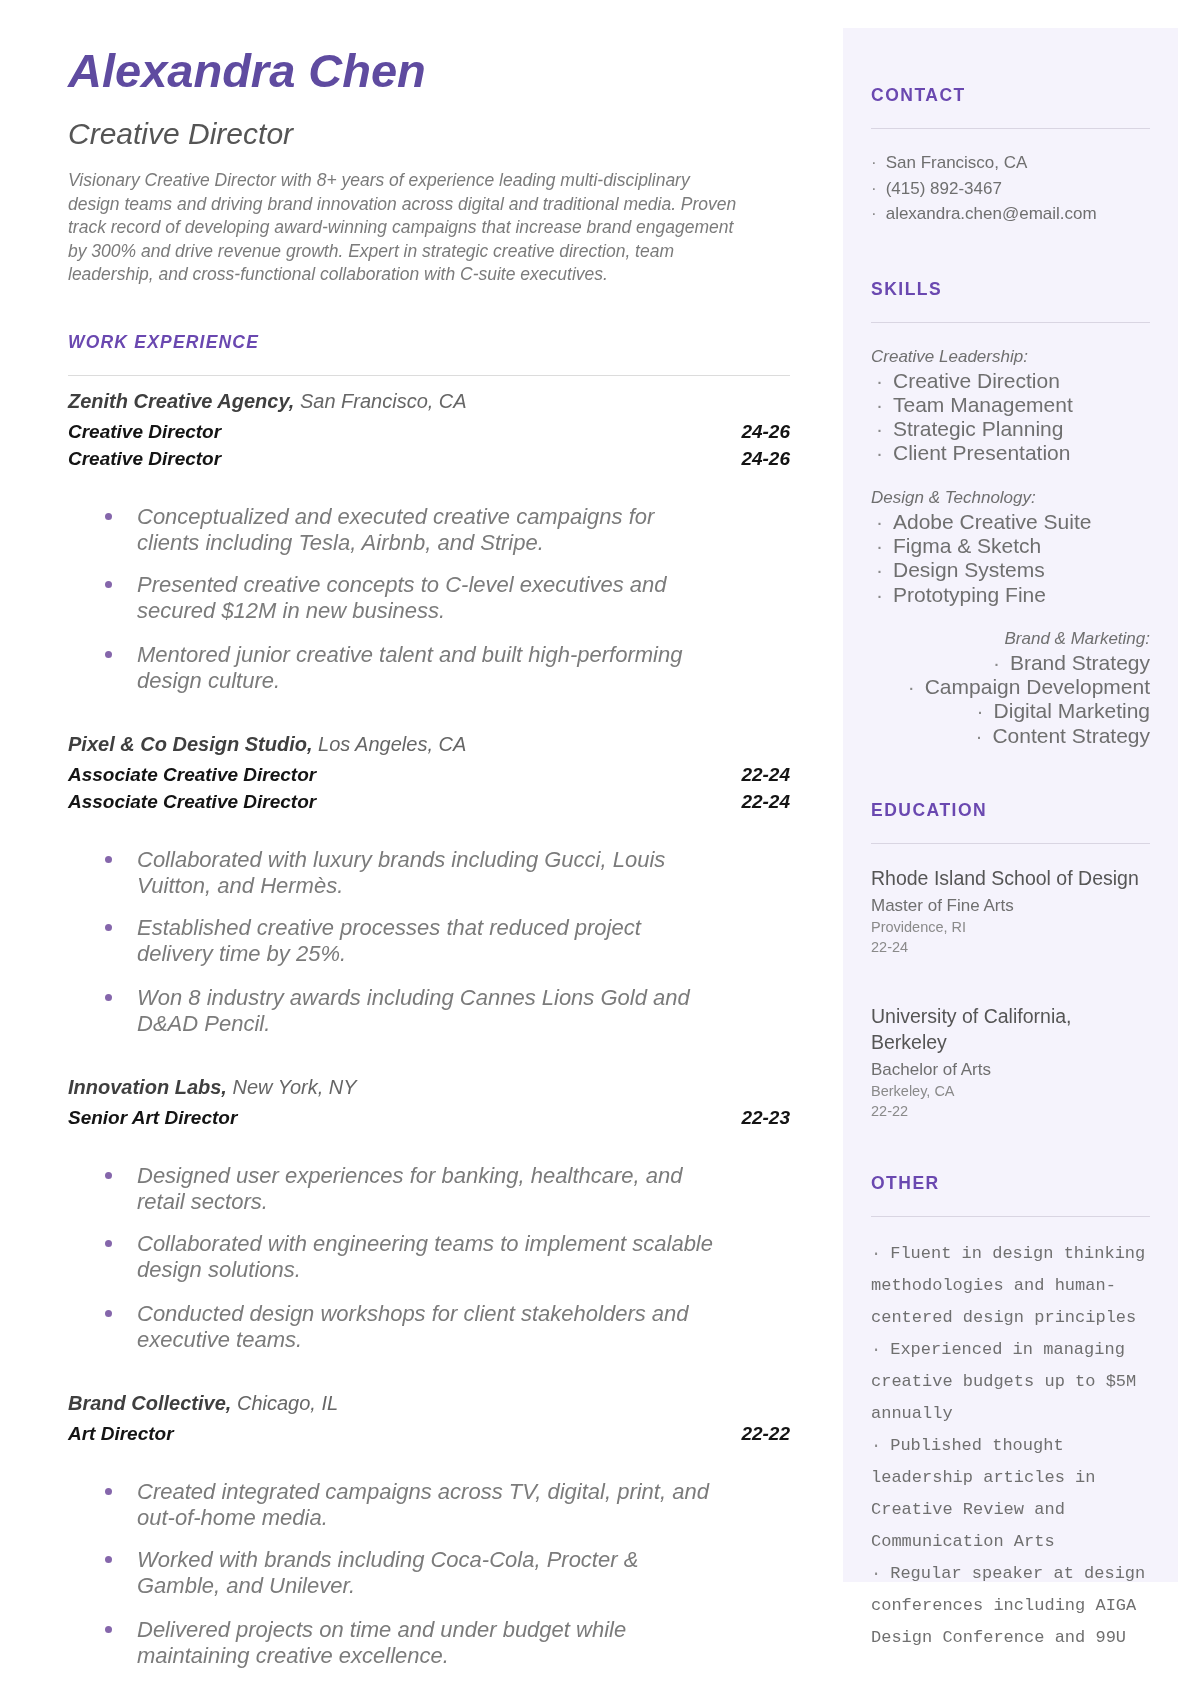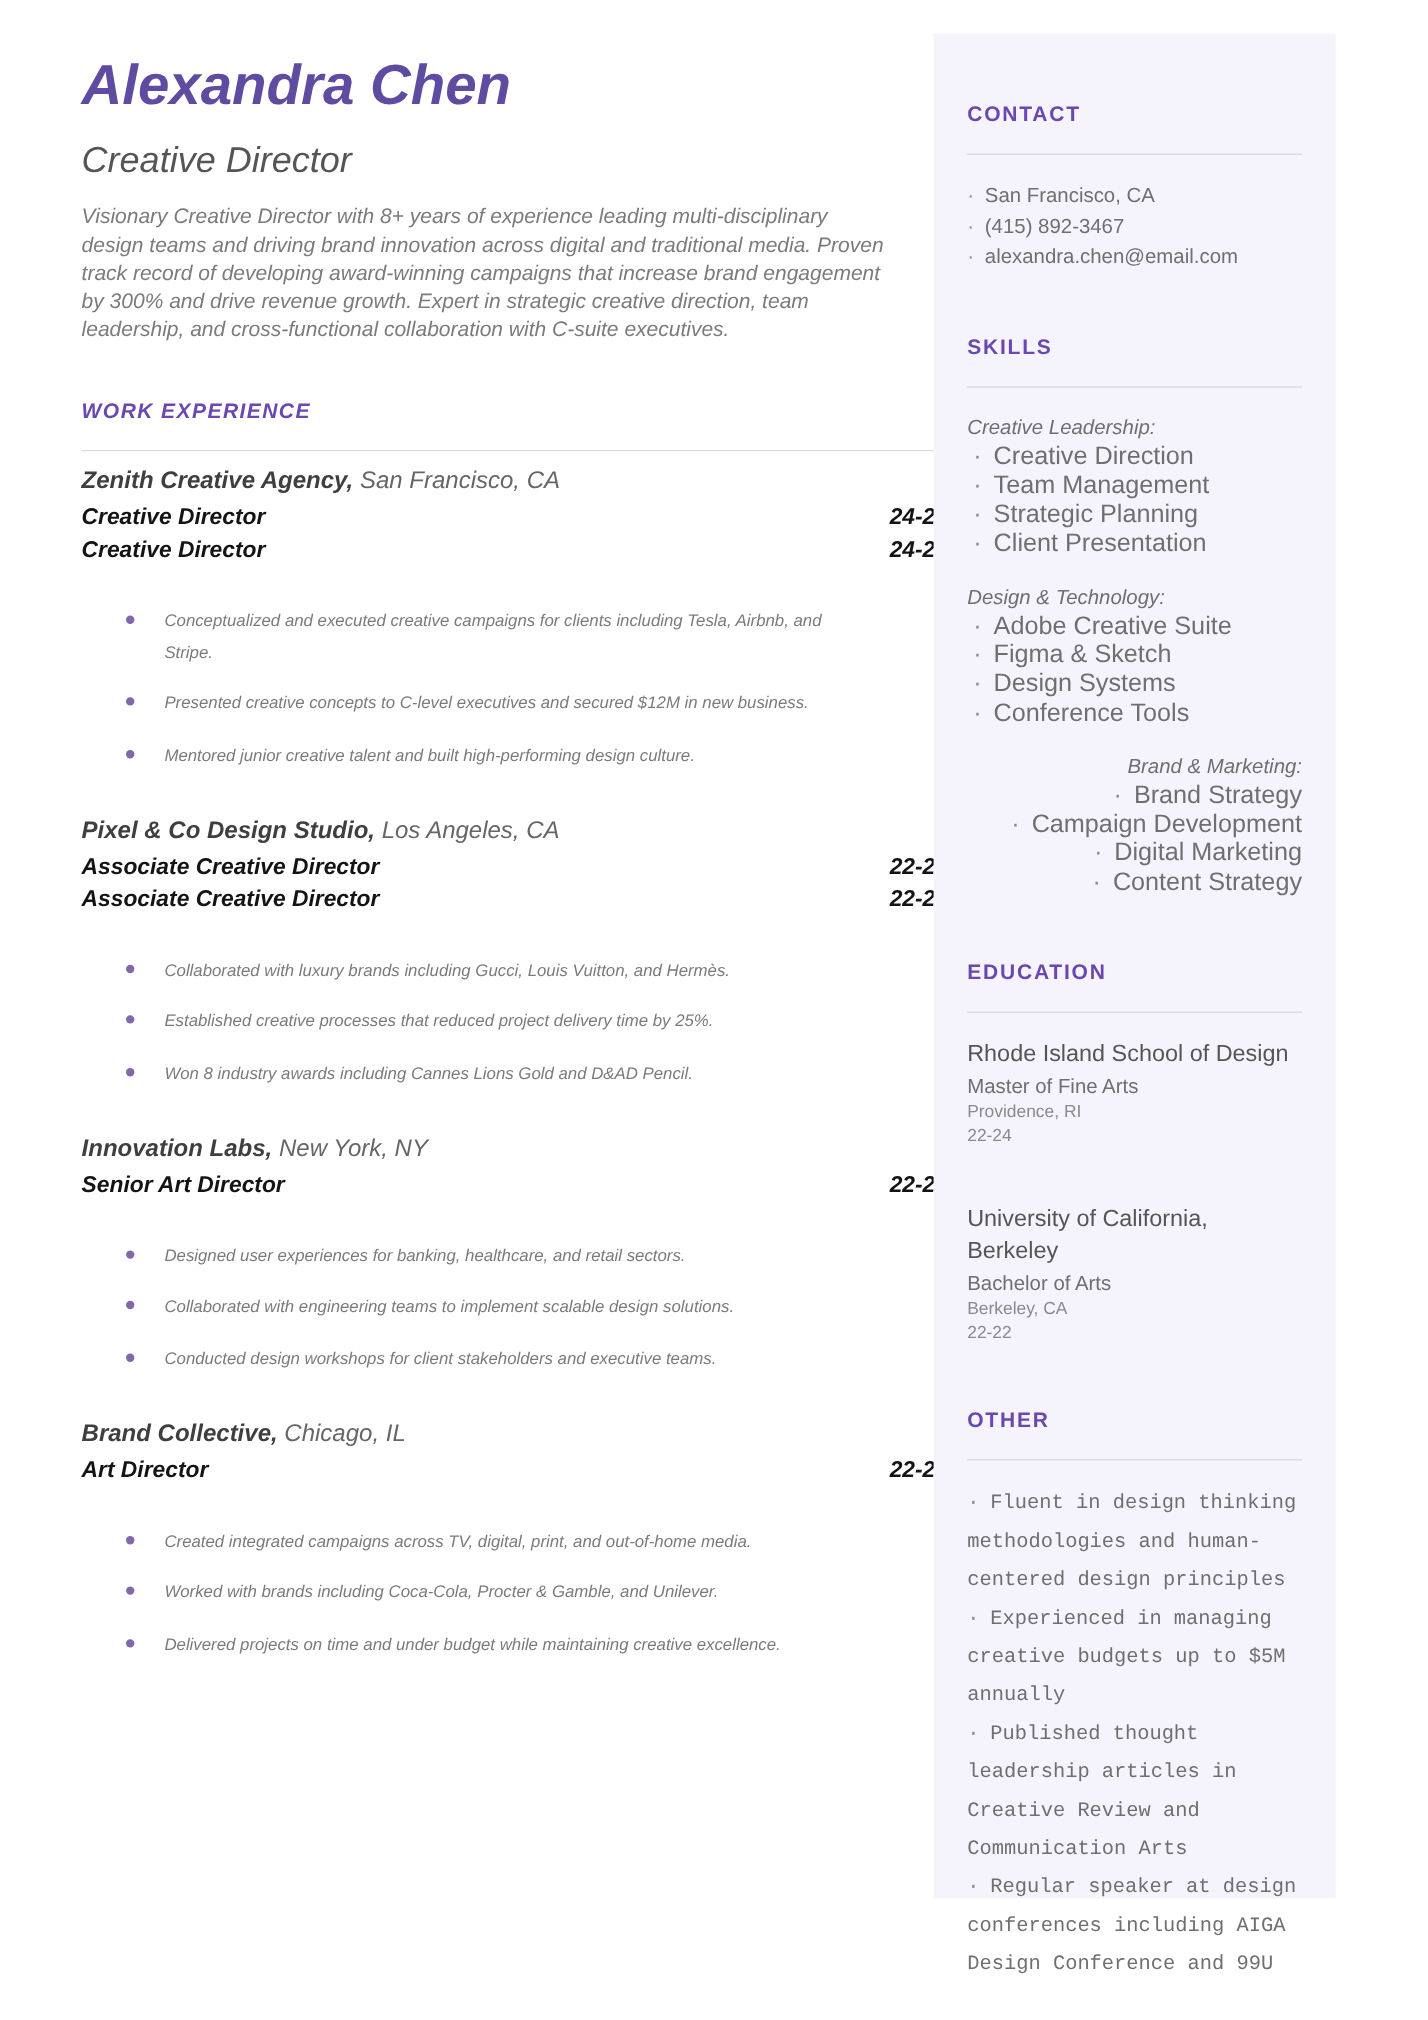--- a/index.html
+++ b/index.html
@@ -36,25 +36,25 @@
     display: flex; justify-content: space-between; align-items: baseline;
     font-size: 19px; font-weight: 700; color: #141414; line-height: 27px;
   }
   .bullets { list-style: none; margin-top: 32px; }
   .bullet-item { display: flex; align-items: flex-start; margin-bottom: 16px; }
   .bullet-item:last-child { margin-bottom: 0; margin-top: 18px; }
   .dot {
     flex: none; width: 7px; height: 7px; border-radius: 50%;
     background: #8566ab; margin: 9px 25px 0 37px;
   }
-  .btext { max-width: 582px; font-size: 14px; line-height: 26px; color: #7b7b7b; }
+  .btext { max-width: 582px; font-size: 22px; line-height: 26px; color: #7b7b7b; }
 
   
   .sidebar {
-    position: absolute; left: 778px; top: 28px; width: 335px; height: 1554px;
+    position: absolute; left: 843px; top: 28px; width: 335px; height: 1554px;
     background: #f5f3fc; padding: 57px 28px 40px 28px;
   }
   .side-sec { margin-bottom: 52px; }
   .side-sec .sec-heading { letter-spacing: 1.5px; }
   .srule { border: 0; border-top: 1px solid #d9d5e2; margin-top: 22px; margin-bottom: 21px; }
   .contact-item { font-size: 17px; line-height: 25.5px; color: #6f6f6f; }
   .sdot { color: #8a8a8a; margin-right: 9px; }
   .skill-group { margin-bottom: 19px; }
   .skill-group:last-child { margin-bottom: 0; text-align: right; }
   .skill-label { font-style: italic; font-size: 17px; line-height: 25px; color: #6f6f6f; }
@@ -213,21 +213,21 @@
         <div class="skill-item"><span class="sdot">·</span><span>Team Management</span></div>
         <div class="skill-item"><span class="sdot">·</span><span>Strategic Planning</span></div>
         <div class="skill-item"><span class="sdot">·</span><span>Client Presentation</span></div>
       </div>
 
       <div class="skill-group">
         <div class="skill-label">Design &amp; Technology:</div>
         <div class="skill-item"><span class="sdot">·</span><span>Adobe Creative Suite</span></div>
         <div class="skill-item"><span class="sdot">·</span><span>Figma &amp; Sketch</span></div>
         <div class="skill-item"><span class="sdot">·</span><span>Design Systems</span></div>
-        <div class="skill-item"><span class="sdot">·</span><span>Conference Tools</span></div>
+        <div class="skill-item"><span class="sdot">·</span><span>Prototyping Fine</span></div>
       </div>
 
       <div class="skill-group">
         <div class="skill-label">Brand &amp; Marketing:</div>
         <div class="skill-item"><span class="sdot">·</span><span>Brand Strategy</span></div>
         <div class="skill-item"><span class="sdot">·</span><span>Campaign Development</span></div>
         <div class="skill-item"><span class="sdot">·</span><span>Digital Marketing</span></div>
         <div class="skill-item"><span class="sdot">·</span><span>Content Strategy</span></div>
       </div>
     </section>

